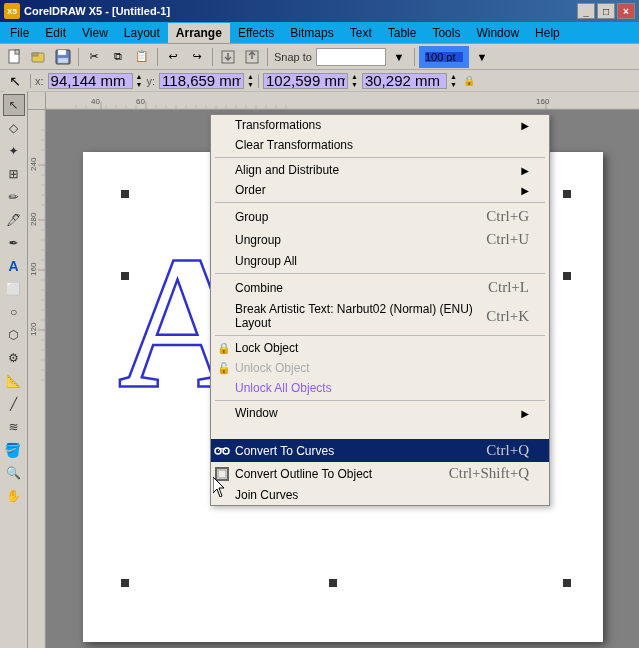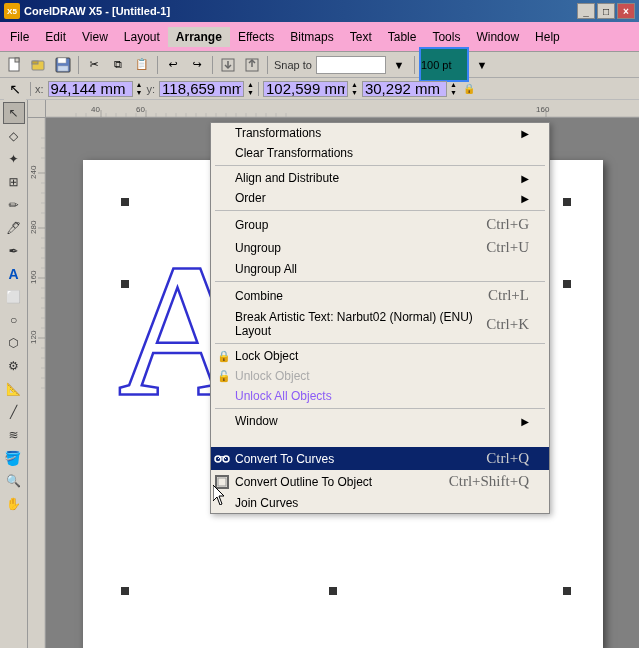--- a/index.html
+++ b/index.html
@@ -38,22 +38,22 @@
     .title-bar-btn {
       width: 18px; height: 16px;
       background: #d4d0c8;
       border: 1px solid #888;
       display: flex; align-items: center; justify-content: center;
       font-size: 10px; color: #000; cursor: pointer;
     }
 
     
     .menu-bar {
-      background: #f9a8d4;
-      height: 30px;
+      background: #0ea5e9;
+      height: 22px;
       display: flex;
       align-items: center;
       border-bottom: 1px solid #999;
       padding: 0 2px;
     }
     .menu-item {
       padding: 2px 8px;
       font-size: 12px;
       cursor: pointer;
       height: 20px;
@@ -81,21 +81,21 @@
       display: flex; align-items: center; justify-content: center;
       cursor: pointer; font-size: 11px;
     }
     .tb-sep { width: 1px; height: 18px; background: #999; margin: 0 2px; }
     .tb-label { font-size: 11px; color: #333; padding: 0 2px; }
     .snap-input {
       height: 18px; border: 1px solid #999; background: white;
       font-size: 11px; padding: 0 2px; width: 70px;
     }
     .tb-combo {
-      height: 35px; border: 2px solid #3b82f6; background: #0f766e;
+      height: 22px; border: 6px solid #3b82f6; background: #1d4ed8;
       font-size: 11px; width: 50px;
     }
 
     
     .coord-bar {
       background: #d4d0c8;
       height: 22px;
       display: flex;
       align-items: center;
       padding: 0 4px;

